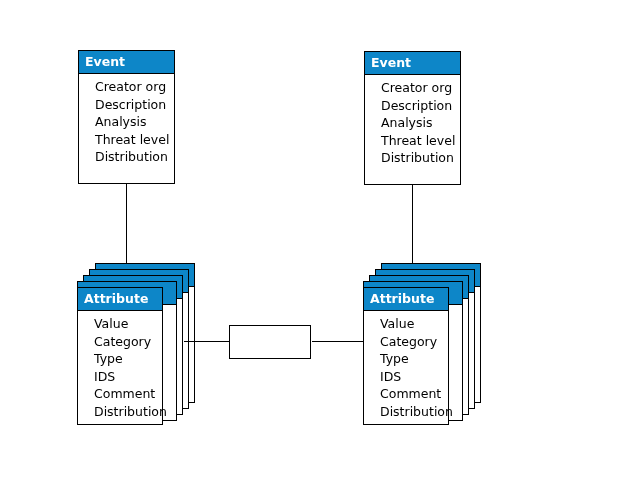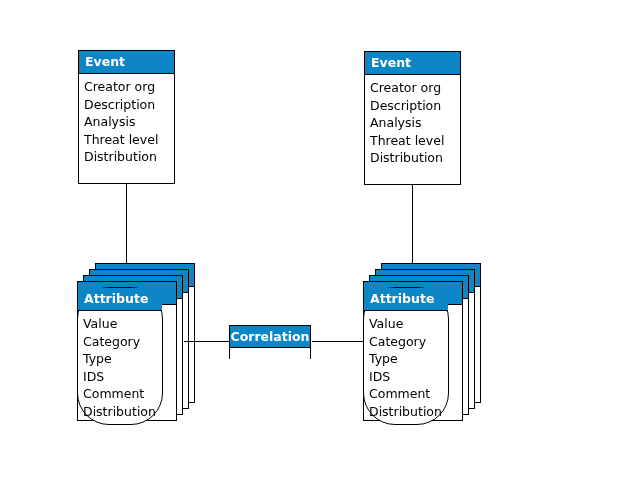--- a/index.html
+++ b/index.html
@@ -32,20 +32,21 @@
     line-height: 22px;
     height: 23px;
     padding: 0 0 0 6px;
     border-bottom: 1px solid #000000;
     white-space: nowrap;
     overflow: hidden;
   }
   .entity-body {
     box-sizing: border-box;
     padding: 4px 0 4px 5px;
+    margin-left: 11px;
   }
   .entity-field {
     font-size: 12.5px;
     line-height: 17.5px;
     color: #000000;
     white-space: nowrap;
   }
 
   
   .stack {
@@ -59,21 +60,20 @@
   }
   .stack-layer .layer-head {
     box-sizing: border-box;
     height: 23px;
     background: #0d86c8;
     border-bottom: 1px solid #000000;
   }
   .stack-front {
     position: absolute;
     left: 0;
-    border-radius: 32px;
   }
 
   
   .corr {
     position: absolute;
     box-sizing: border-box;
     border: 1px solid #000000;
     background: #ffffff;
   }
   .corr-header {
@@ -194,19 +194,18 @@
         <div class="entity-field">Comment</div>
         <div class="entity-field">Distribution</div>
       </div>
     </div>
   </div>
 
   <div class="conn-h" style="left:184px; top:341px; width:46px;"></div>
   <div class="conn-h" style="left:312px; top:341px; width:51px;"></div>
 
   <div class="corr" style="left:229px; top:325px; width:82px; height:34px;">
-    <div class="corr-header">Correlation</div>
     <div class="corr-body"></div>
   </div>
 
   <div class="artifact" style="left:602px; top:340px;"></div>
 
 </div>
 
 </body></html>

